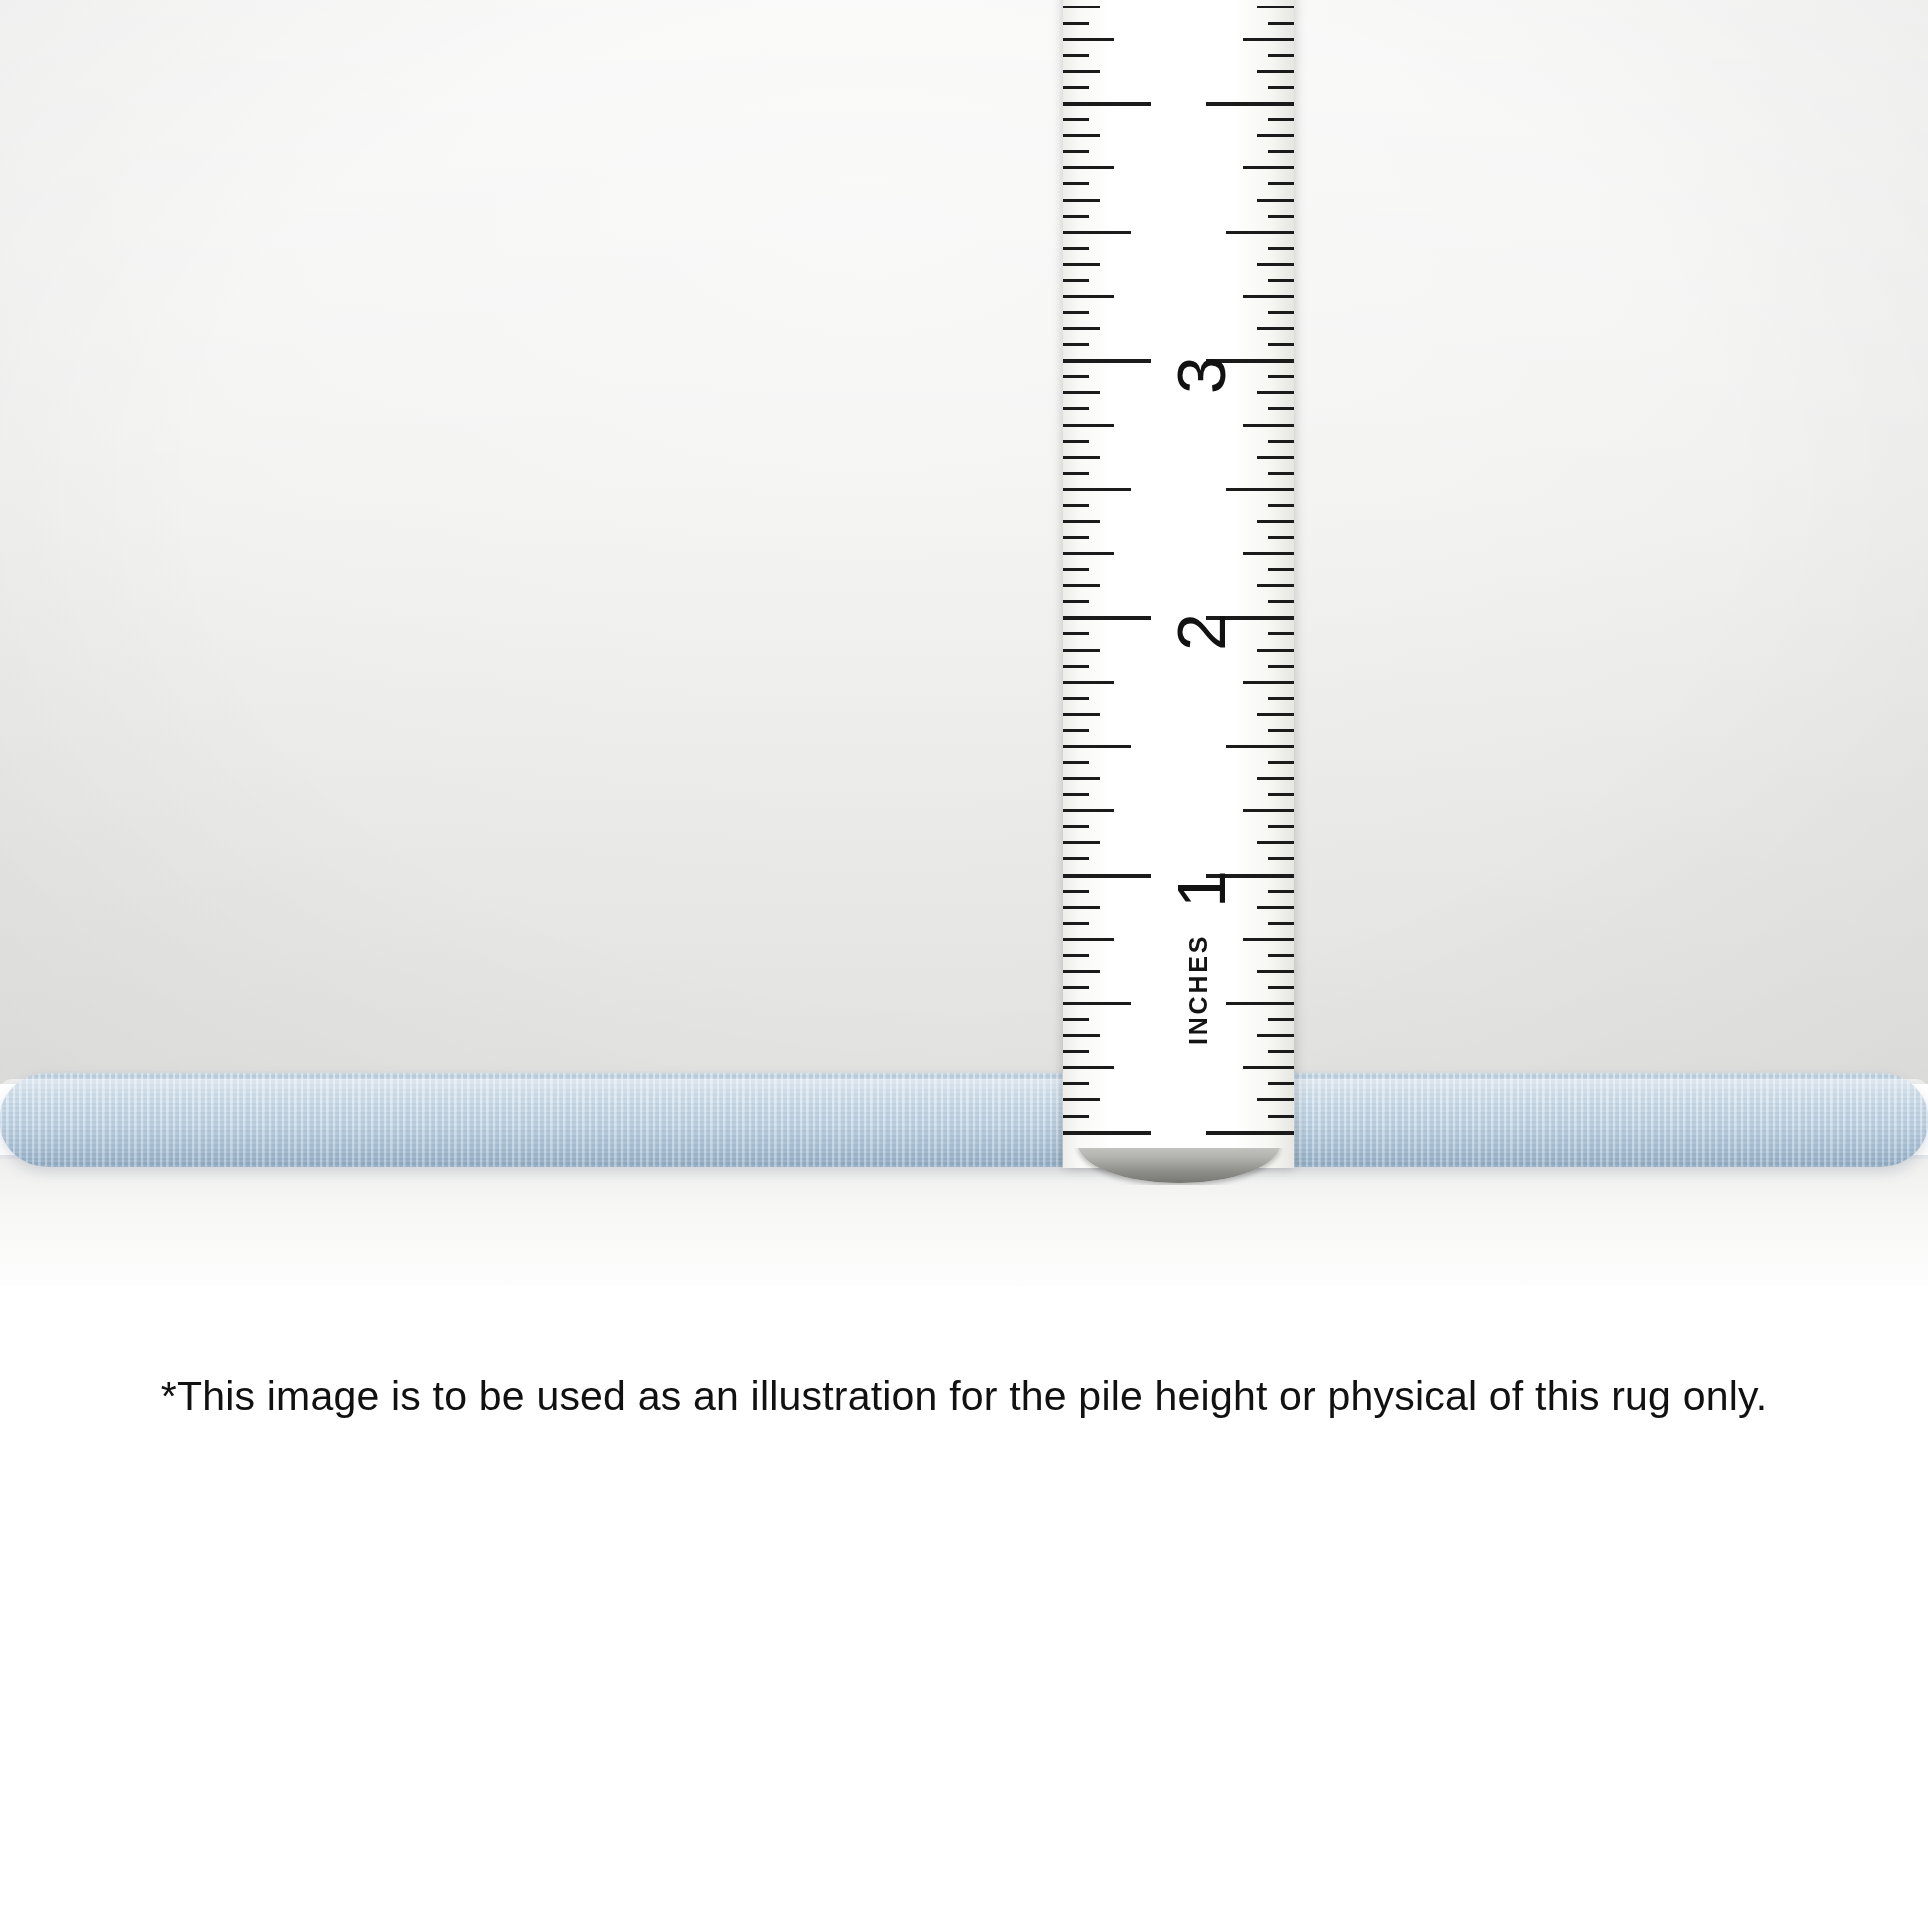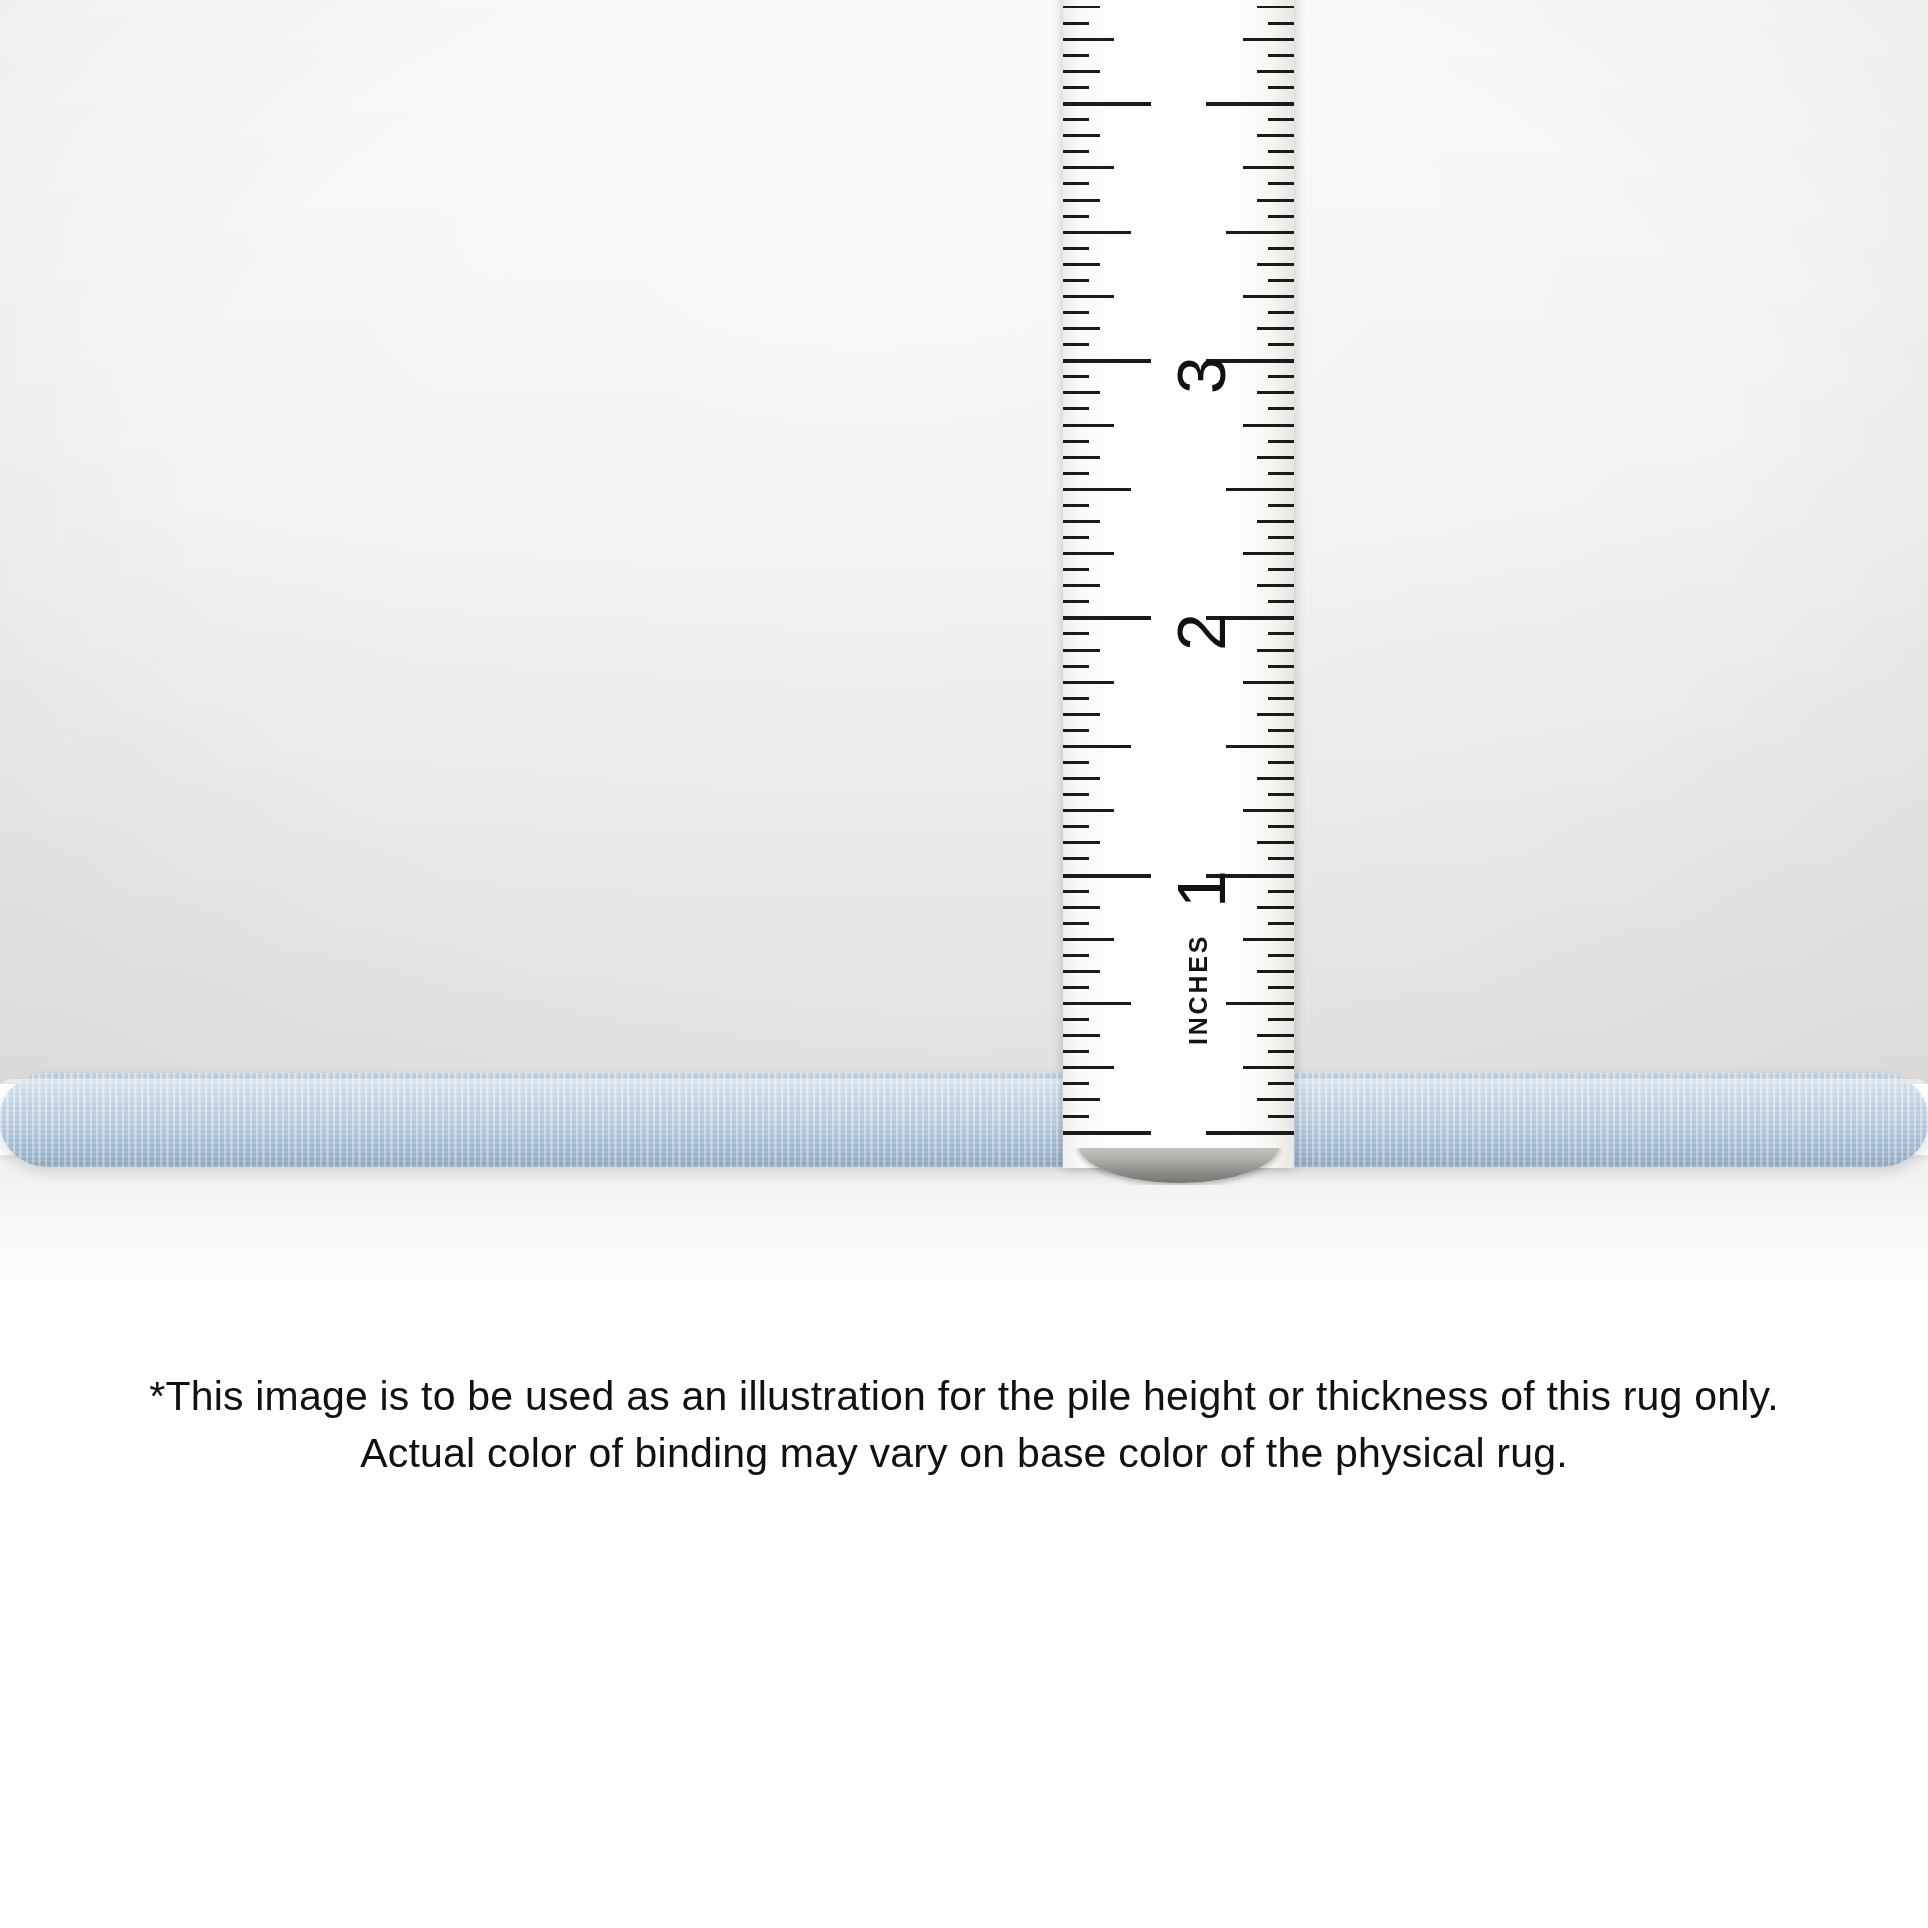--- a/index.html
+++ b/index.html
@@ -370,18 +370,17 @@
         </div>
       <div class="ruler-inches-label">INCHES</div>
     </div>
     <div class="ruler-tip">
       <div class="ruler-tip-metal"></div>
     </div>
 
   </div>
 
   <div class="caption">
-    <span class="caption-line">*This image is to be used as an illustration for the pile height or thickness of this rug only.</span>
-    <span class="caption-line">Actual color of binding may vary on base color of the physical rug.</span>
+    <span class="caption-line">*This image is to be used as an illustration for the pile height or physical of this rug only.</span>
   </div>
 
 </div>
 
 
 </body></html>

